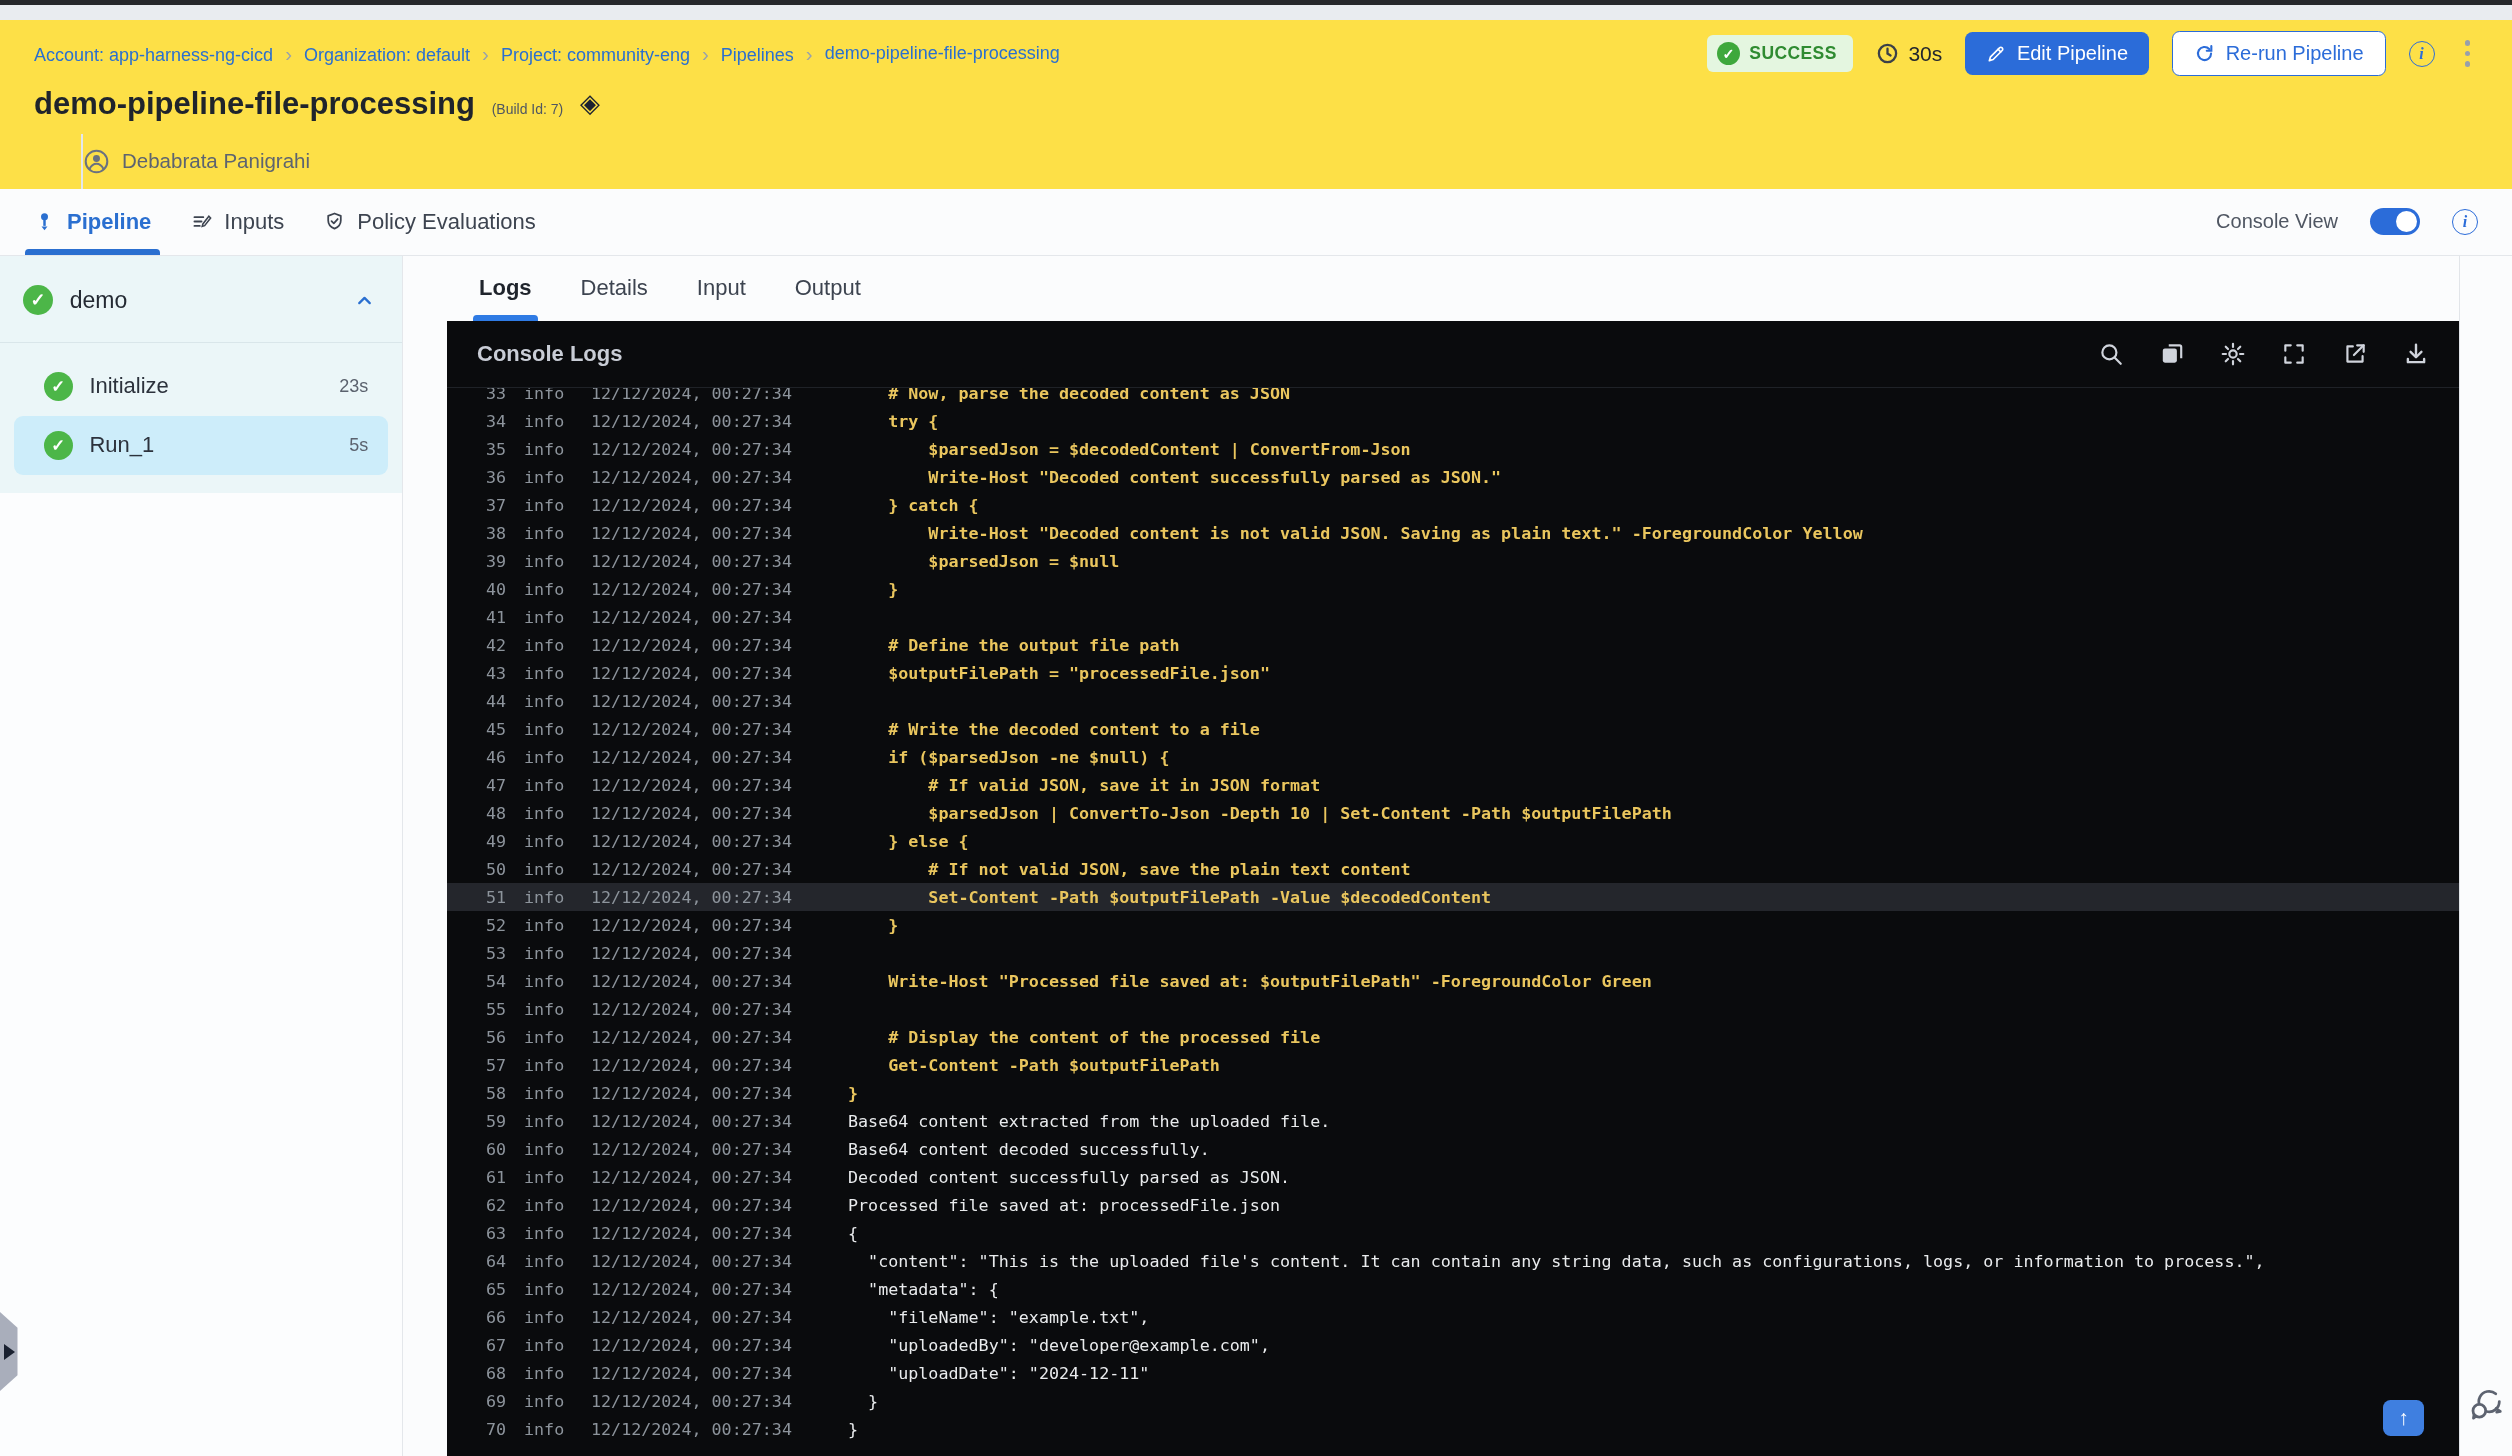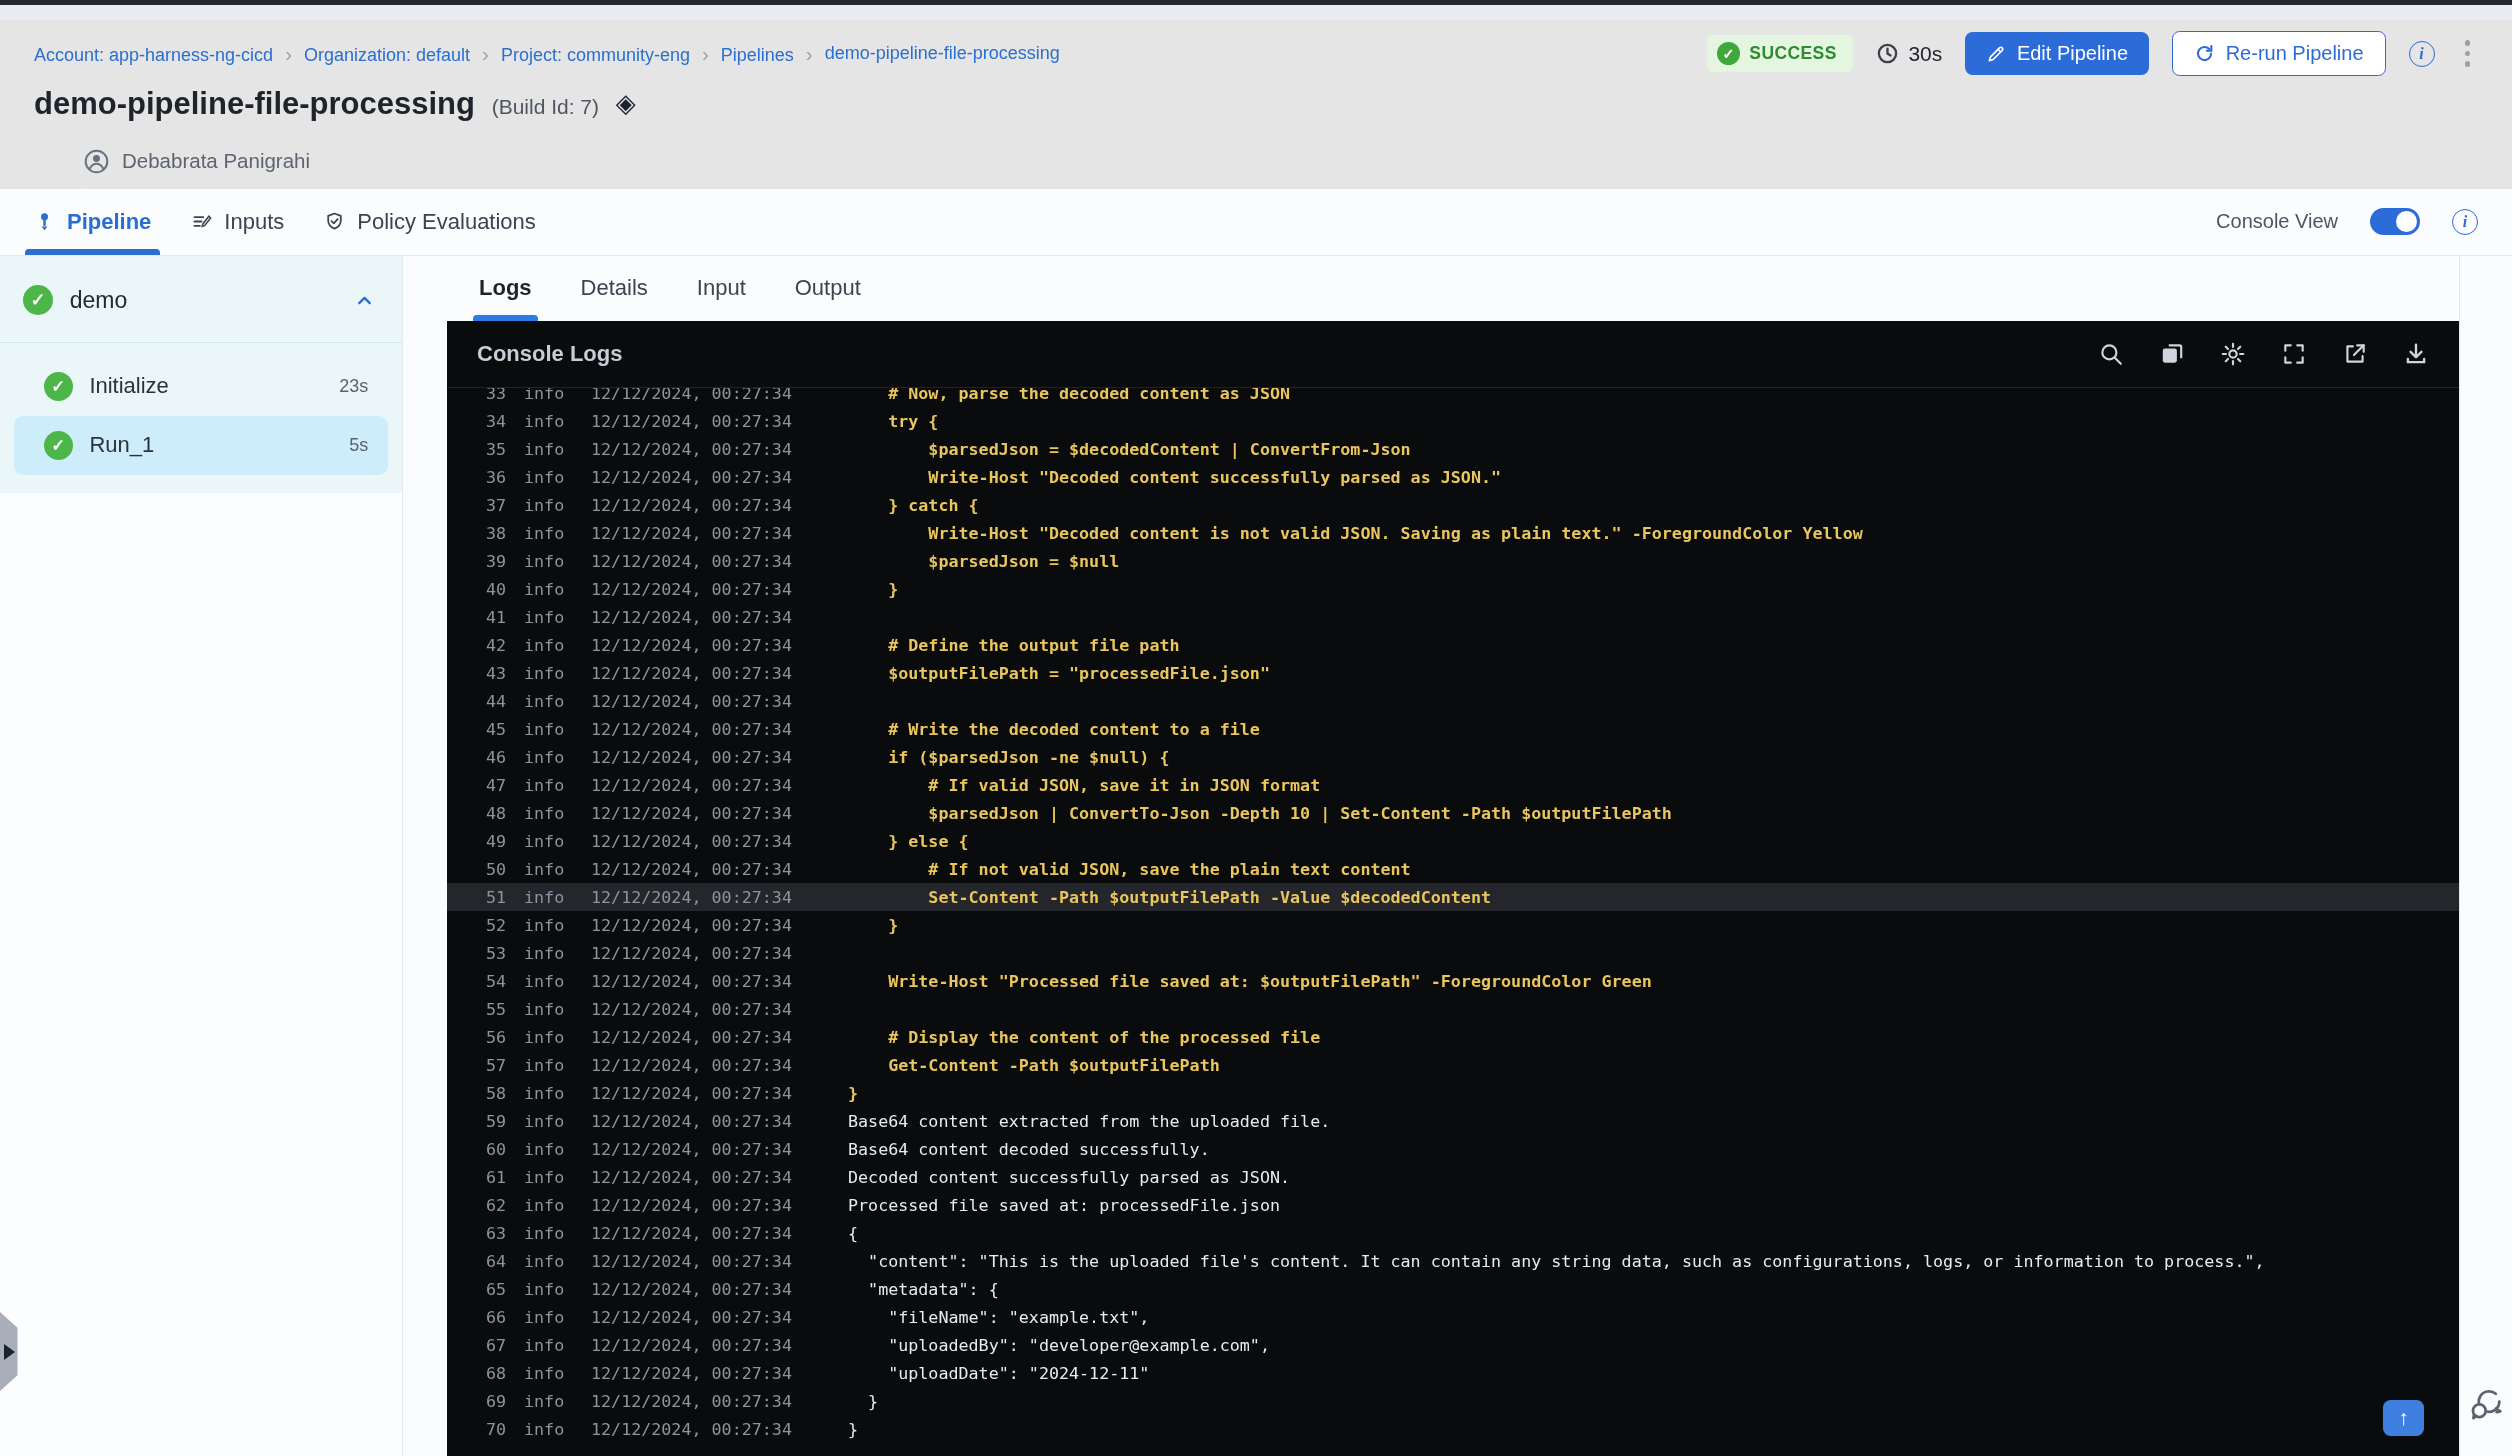--- a/index.html
+++ b/index.html
@@ -9,21 +9,21 @@
     font-family:"Liberation Sans", sans-serif;
     background:#fbfcfd; overflow:hidden;
     -webkit-font-smoothing:antialiased;
   }
   .app { position:relative; width:2512px; height:1457px; display:flex; flex-direction:column; }
 
   
   .top-strip { height:20px; background:#e9ecf0; border-top:5.3px solid #26272b; flex:none; }
 
   
-  .header { flex:none; padding:12px 34px 0 34px; background:#e5e5e5; }
+  .header { flex:none; padding:12px 34px 0 34px; background:#fde047; }
   .breadcrumb-row { display:flex; align-items:center; justify-content:space-between; height:43px; }
   .breadcrumb { display:flex; align-items:center; gap:12px; font-size:18px; color:#2a6fd0; }
   .crumb { cursor:pointer; white-space:nowrap; }
   .crumb:not(:last-child)::after { content:"›"; color:#99a1ac; margin-left:12px; font-size:20.5px; }
 
   .actions { display:flex; align-items:center; gap:23px; }
   .badge-success { display:flex; align-items:center; gap:9px; background:#e4f6e0; color:#2f8b31;
     font-weight:bold; font-size:17.5px; letter-spacing:0.4px; padding:6.8px 16.7px 6.8px 10.6px; border-radius:6px; }
   .check-bubble { width:23px; height:23px; border-radius:50%; background:#3ea83c; color:#fff;
     display:flex; align-items:center; justify-content:center; font-size:14.4px; font-weight:bold; }
@@ -31,21 +31,21 @@
   .btn { display:flex; align-items:center; gap:10.6px; font-size:20px; border-radius:7.6px; padding:10px 21px; cursor:pointer; white-space:nowrap; }
   .btn-edit { background:#2b6cd9; color:#fff; }
   .btn-rerun { background:#fff; color:#2b6cd9; border:1.9px solid #2b6cd9; font-weight:500; }
   .info-circle { width:26px; height:26px; border:1.9px solid #2b6cd9; border-radius:50%; color:#2b6cd9;
     display:flex; align-items:center; justify-content:center; font-size:16px; font-family:"Liberation Serif",serif; font-style:italic; font-weight:bold; }
   .kebab { display:flex; flex-direction:column; gap:5.3px; padding:4.6px 7.6px; cursor:pointer; }
   .kebab i { width:5.3px; height:5.3px; border-radius:50%; background:#98a0ab; }
 
   .title-row { display:flex; align-items:baseline; gap:16.7px; margin-top:10.6px; }
   .page-title { font-size:31px; font-weight:bold; color:#1f242c; }
-  .build-id { font-size:21px; color:#4f5662; }
+  .build-id { font-size:14px; color:#4f5662; }
   .gov-icon { font-size:26px; color:#1c2230; align-self:center; }
 
   .author-row { margin:12px 0 0 47px; border-left:2.3px solid #e3e7ec; height:55px;
     display:flex; align-items:center; gap:12px; color:#5c московsk6370; }
   .author-name { font-size:20.5px; color:#5d6470; }
 
   
   .tabbar { flex:none; height:67px; display:flex; align-items:stretch; justify-content:space-between;
     padding:0 34px; border-bottom:1.5px solid #e4e7eb; background:#fbfcfd; }
   .tabs { display:flex; gap:40px; }

